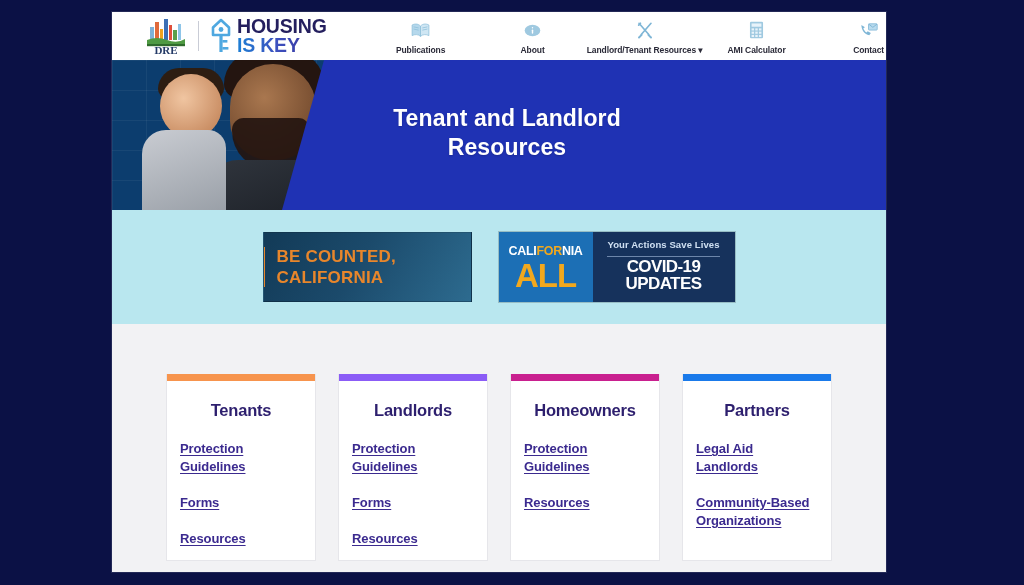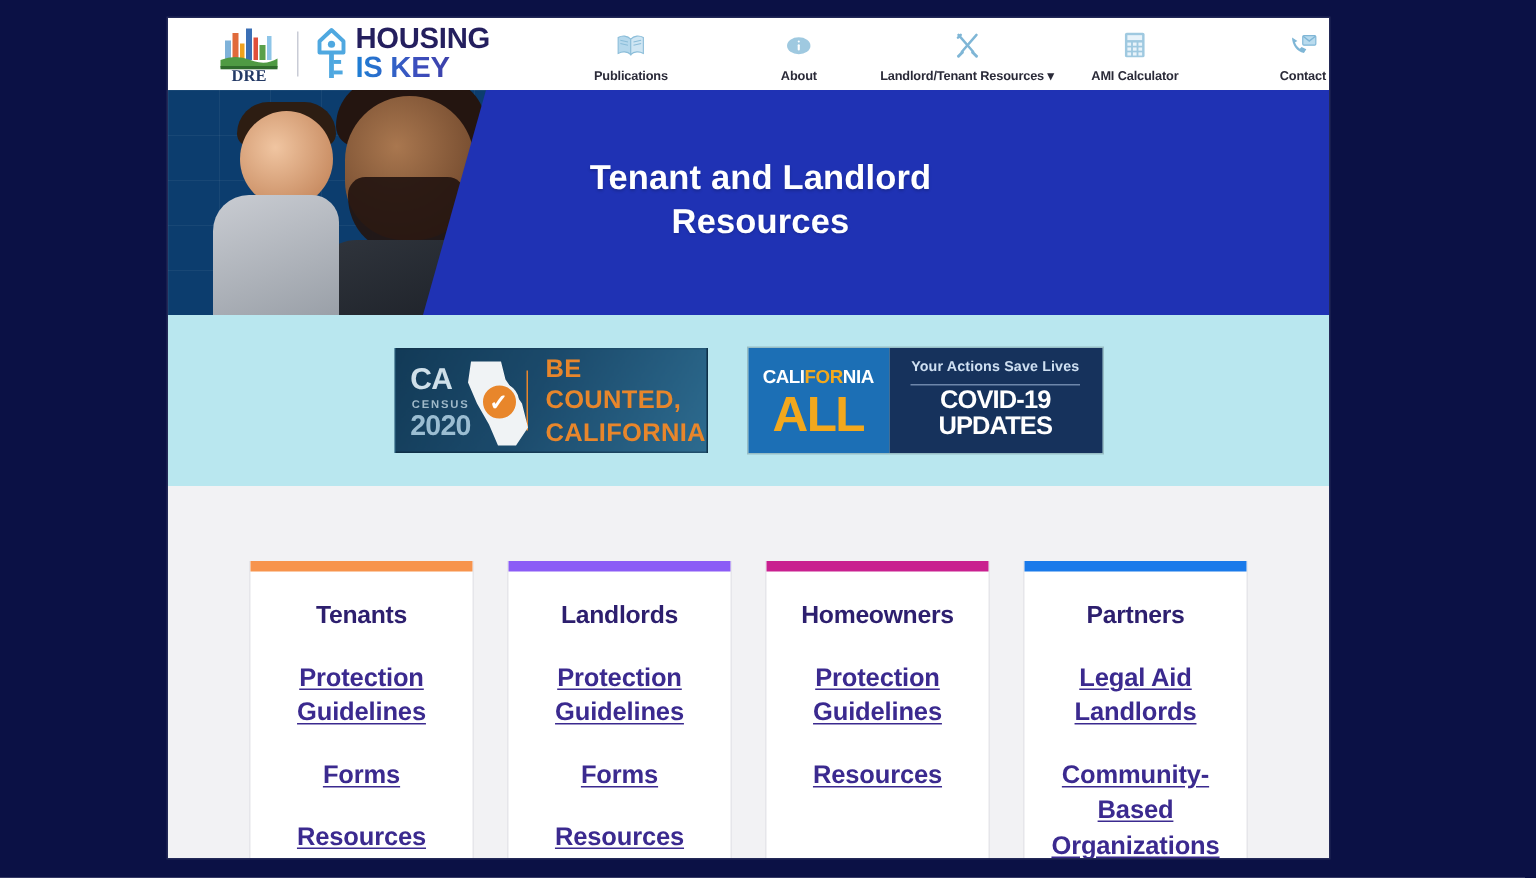--- a/index.html
+++ b/index.html
@@ -256,25 +256,24 @@
     position: relative;
   }
   .card-bar { height: 7px; width: 100%; }
   .card-title {
     text-align:center; color:#2d1f6e;
     font-size: 16.5px; font-weight:700;
     margin-top: 20px; letter-spacing:-0.2px;
   }
   .card-links { margin-top: 20px; padding: 0 13px; }
   .card-link {
-    display:block; color:#3b2a8f; font-size:17px; font-weight:700;
+    display:block; color:#3b2a8f; font-size:13px; font-weight:700;
     text-decoration: underline; text-underline-offset: 2px;
     margin-bottom: 18px; line-height: 1.38; cursor:pointer;
     letter-spacing:-0.1px;
-    text-align:center;
   }
   .card-link:last-child { margin-bottom: 0; }
   .card.h1 { min-height: 176px; }
   .card.h2 { min-height: 146px; }
 </style>
 </head>
 <body>
 
 <div id="viewport">
   <div id="page">
@@ -425,29 +424,20 @@
 
       <div class="hero-title">
         <span>Tenant and Landlord</span><br>
         <span>Resources</span>
       </div>
     </div>
 
     <div class="banner-strip">
 
       <div class="ban-census banner">
-        <div class="cen-left">
-          <svg class="cen-map" width="56" height="62" viewBox="0 0 56 62">
-            <path d="M10 2 L30 2 L33 14 L44 30 L48 46 L40 58 L28 58 L22 44 L14 30 L8 16 Z" fill="#f0f3f5"></path>
-          </svg>
-          <span class="cen-ca">CA</span>
-          <span class="cen-census">CENSUS</span>
-          <span class="cen-2020">2020</span>
-          <span class="cen-check">✓</span>
-        </div>
         <div class="cen-sep"></div>
         <div class="cen-right">
           <span>BE COUNTED,</span><br>
           <span>CALIFORNIA</span>
         </div>
       </div>
 
       <div class="ban-covid banner">
         <div class="cov-left">
           <div class="cov-cal"><span class="w">CALI</span><span class="g">FOR</span><span class="w">NIA</span></div>

